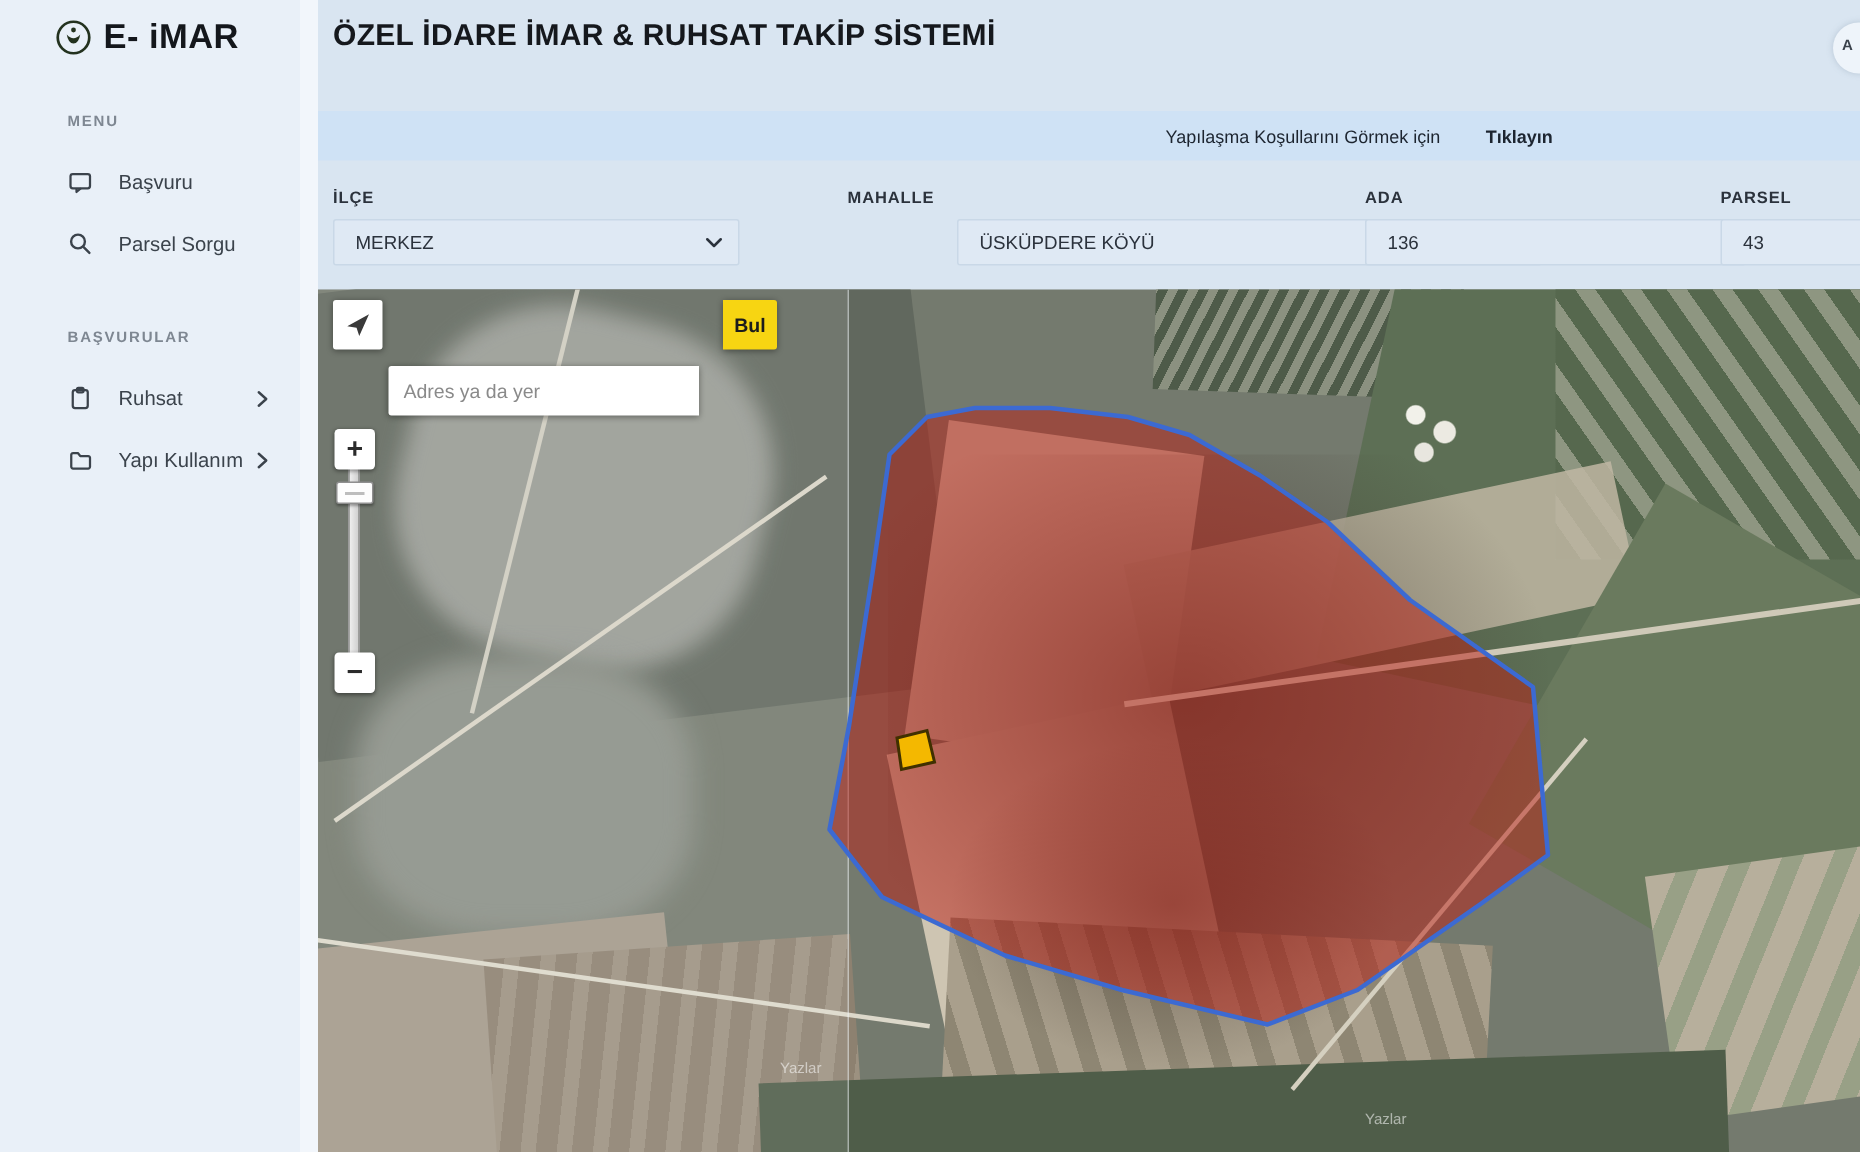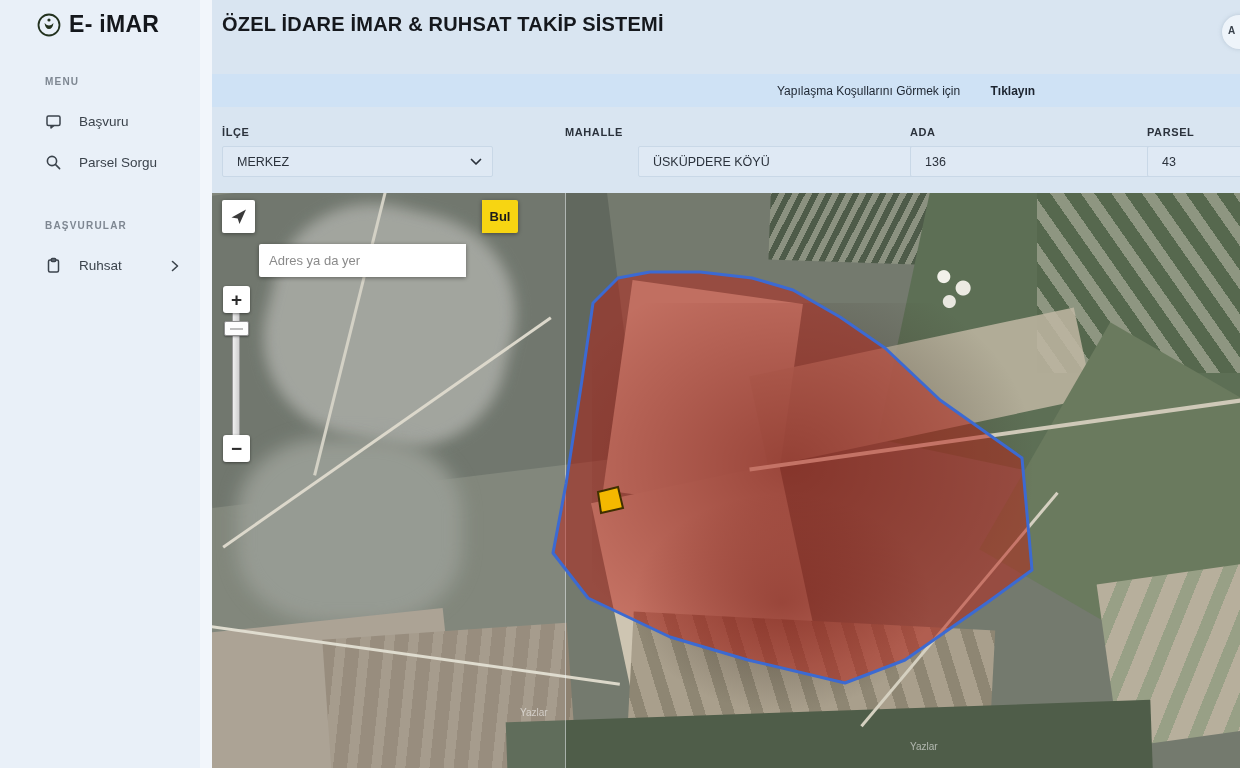--- a/index.html
+++ b/index.html
@@ -111,20 +111,33 @@
 
   <div class="nav-list">
     <div class="nav-item">
       <span class="nav-icon">
         <svg width="17" height="17" viewBox="0 0 17 17" fill="none" stroke="#3b434c" stroke-width="1.5" stroke-linejoin="round">
           <rect x="3.5" y="3" width="10" height="12" rx="1.5"></rect>
           <rect x="6.3" y="1.5" width="4.4" height="3" rx="1"></rect>
         </svg>
       </span>
       <span>Ruhsat</span>
+      <span class="nav-chevron">
+        <svg width="8" height="12" viewBox="0 0 8 12" fill="none" stroke="#3b434c" stroke-width="1.6" stroke-linecap="round" stroke-linejoin="round">
+          <polyline points="1.5,1.5 6.5,6 1.5,10.5"></polyline>
+        </svg>
+      </span>
+    </div>
+    <div class="nav-item">
+      <span class="nav-icon">
+        <svg width="17" height="17" viewBox="0 0 17 17" fill="none" stroke="#3b434c" stroke-width="1.5" stroke-linejoin="round">
+          <path d="M2.5 5.2 a1.2 1.2 0 0 1 1.2 -1.2 h3.2 l1.6 2 h5.3 a1.2 1.2 0 0 1 1.2 1.2 v6 a1.2 1.2 0 0 1 -1.2 1.2 h-10.1 a1.2 1.2 0 0 1 -1.2 -1.2 Z"></path>
+        </svg>
+      </span>
+      <span>Yapı Kullanım</span>
       <span class="nav-chevron">
         <svg width="8" height="12" viewBox="0 0 8 12" fill="none" stroke="#3b434c" stroke-width="1.6" stroke-linecap="round" stroke-linejoin="round">
           <polyline points="1.5,1.5 6.5,6 1.5,10.5"></polyline>
         </svg>
       </span>
     </div>
   </div>
 </div>
 <div class="sidebar-divider"></div>
 

